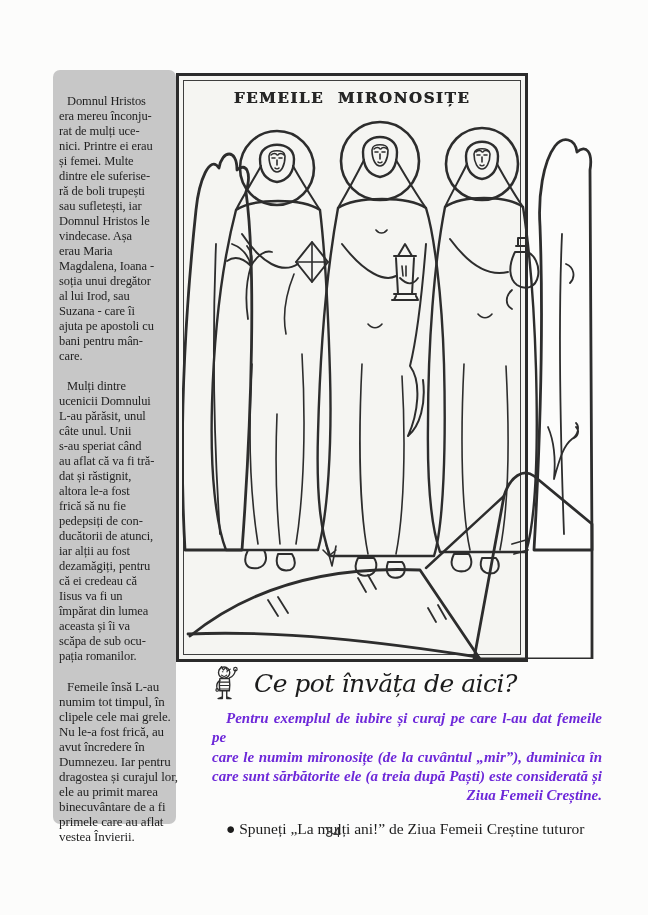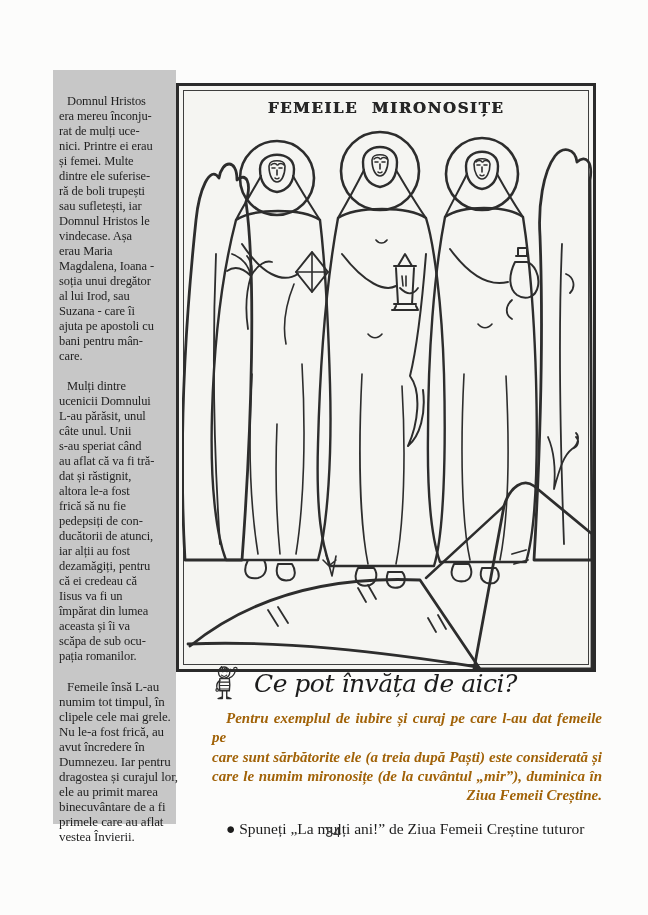--- a/index.html
+++ b/index.html
@@ -3,28 +3,28 @@
 <meta charset="utf-8">
 <style>
   html,body{margin:0;padding:0;}
   body{width:648px;height:915px;background:#fff;}
   .page{position:relative;width:648px;height:915px;background:var(--paper,#fcfcfb);
         font-family:"Liberation Serif", serif;color:var(--ink,#1f1f1f);overflow:hidden;}
 
   
   .sidebar{position:absolute;left:53px;top:70px;width:123px;height:754px;
            background:var(--sidebar_bg,#c7c7c7);box-sizing:border-box;
-           padding:24px 3px 0 6px;}
+           padding:24px 3px 0 6px;border-radius:7px;}
   .sb-par{font-size:12.5px;line-height:15px;margin:0 0 15px 0;white-space:nowrap;
           letter-spacing:-0.1px;}
   .sb-par.small{font-size:13px;line-height:15px;}
   .indent-first > div:first-child{text-indent:8px;}
 
   
-  .frame{position:absolute;left:176px;top:83px;width:420px;height:589px;
+  .frame{position:absolute;left:176px;top:73px;width:352px;height:589px;
          box-sizing:border-box;border:3px solid var(--frame,#2b2b2b);
          background:var(--interior,#f5f5f2);}
   .frame-inner{position:absolute;inset:4px;border:1px solid #3e3e3e;pointer-events:none;}
   .ill-title{position:absolute;top:13px;left:0;width:100%;text-align:center;
              font-family:"DejaVu Serif", serif;font-weight:bold;font-size:15px;
              letter-spacing:1.6px;word-spacing:7px;color:#262626;
              text-shadow:0.5px 0 0 currentColor;}
   svg.drawing{position:absolute;left:3px;top:38px;}
   svg.drawing path, svg.drawing circle, svg.drawing ellipse{
       stroke:#2d2d2d;fill:none;stroke-linecap:round;stroke-linejoin:round;}
@@ -32,21 +32,21 @@
 
   
   .lesson{position:absolute;left:212px;top:660px;width:390px;}
   .lesson-head{display:flex;align-items:flex-end;gap:16px;height:44px;}
   .lesson-head .hd{font-family:"DejaVu Serif", serif;font-style:italic;
                    font-size:25px;line-height:40px;color:#1c1c1c;letter-spacing:-0.5px;}
   .kid-icon{flex:0 0 26px;}
   .kid-icon path,.kid-icon circle{stroke:#2d2d2d;fill:none;stroke-linecap:round;stroke-linejoin:round;}
 
   .intro{margin-top:5px;font-weight:bold;font-style:italic;font-size:15px;
-         line-height:19.3px;color:#a16207;}
+         line-height:19.3px;color:#6d28d9;}
   .justify-lines > div{text-align:right;}
   .justify-lines > div:not(:last-child){text-align:justify;text-align-last:justify;}
   .intro > div:first-child{text-indent:14px;}
 
   .activity{margin-top:10px;font-size:15.5px;line-height:20.5px;color:#1c1c1c;}
   .activity > div:first-child{text-indent:14px;margin-top:14px;}
 
   .pageno{position:absolute;left:16px;top:824px;width:634px;text-align:center;
           font-family:"Liberation Sans", sans-serif;font-size:14px;color:#3a3a3a;}
 </style>
@@ -186,22 +186,22 @@
         <path stroke-width="1.2" d="M9,20 h11 M9,24 h11 M9,28 h11"></path>
         <path stroke-width="1.6" d="M9,18 q-5,4 -3,10"></path>
         <circle cx="6" cy="29" r="1.5" stroke-width="1.3"></circle>
         <path stroke-width="1.6" d="M12,30 v7 M17,30 v7 M12,37 l-5,2 h5 Z M17,37 l5,2 h-5 Z"></path>
       </svg>
       <div class="hd">Ce pot învăța de aici?</div>
     </div>
 
     <div class="intro justify-lines">
         <div>Pentru exemplul de iubire și curaj pe care l-au dat femeile pe</div>
+        <div>care le numim mironosițe (de la cuvântul „mir”), duminica în</div>
         <div>care sunt sărbătorite ele (a treia după Paști) este considerată și</div>
-        <div>care le numim mironosițe (de la cuvântul „mir”), duminica în</div>
         <div>Ziua Femeii Creștine.</div>
       </div>
 
     <div class="activity">
         <div>● Spuneți „La mulți ani!” de Ziua Femeii Creștine tuturor</div>
       </div>
   </div>
 
   <div class="pageno">34</div>
 </div>

